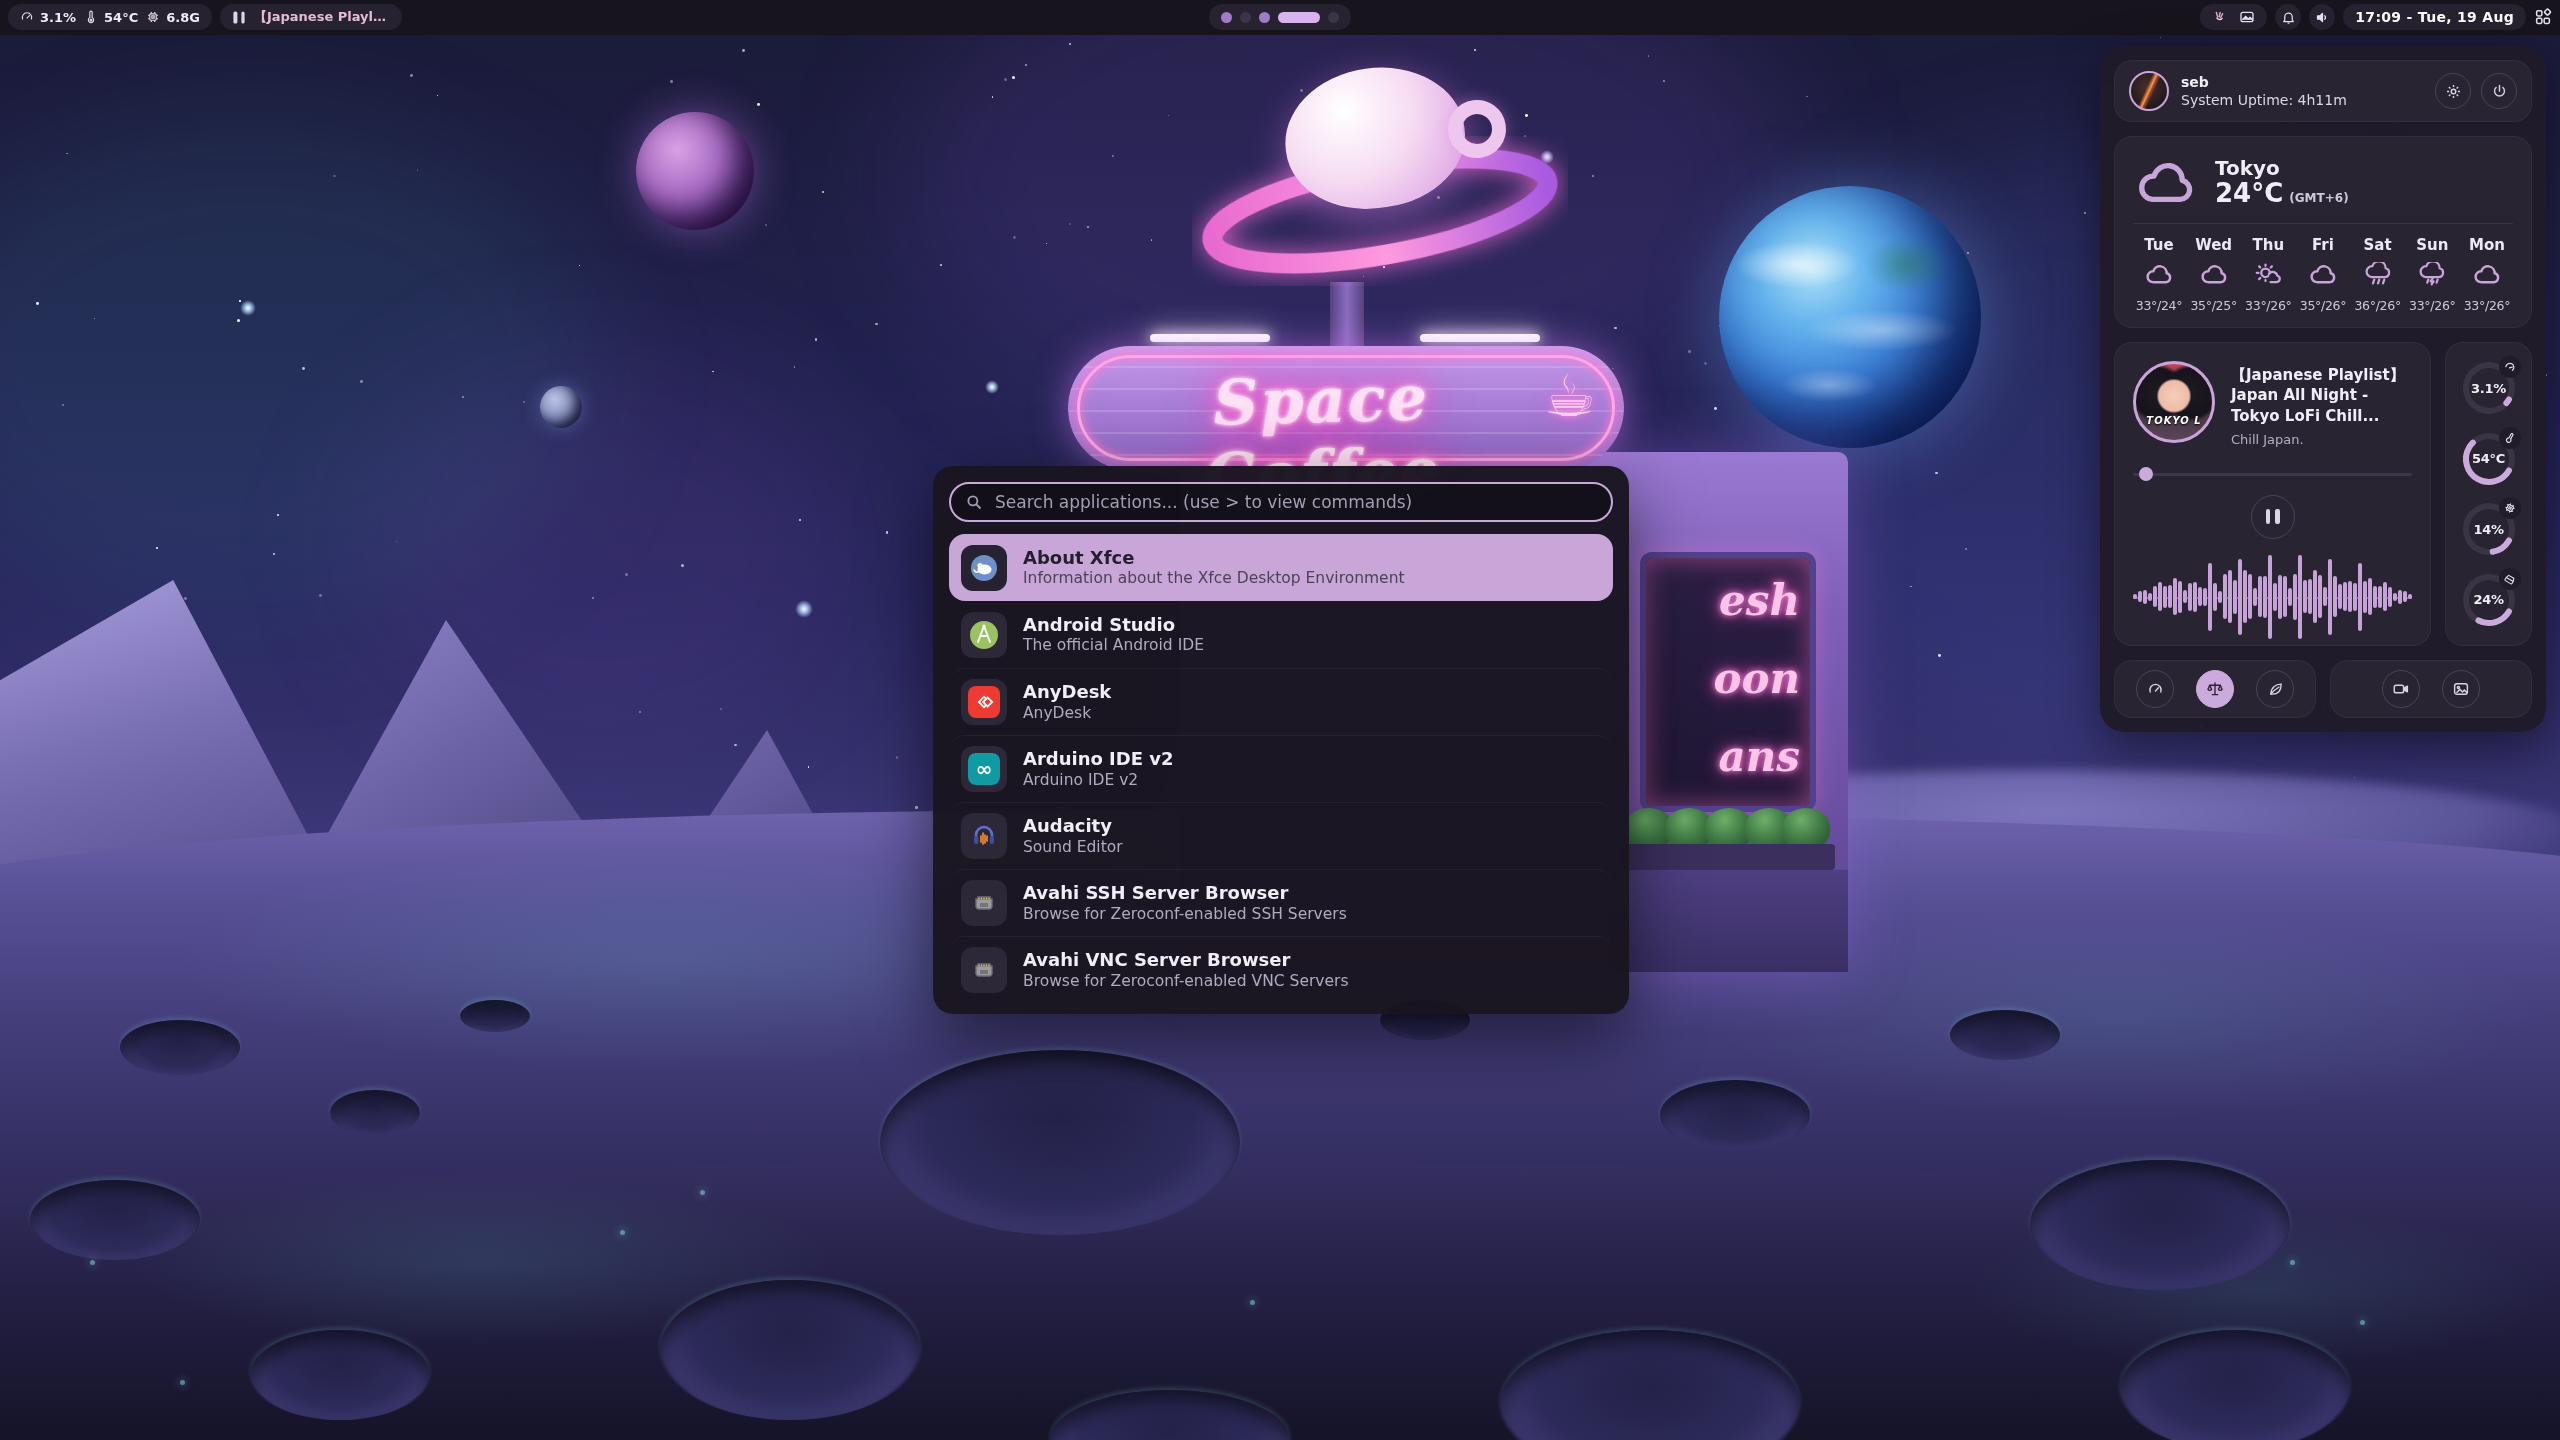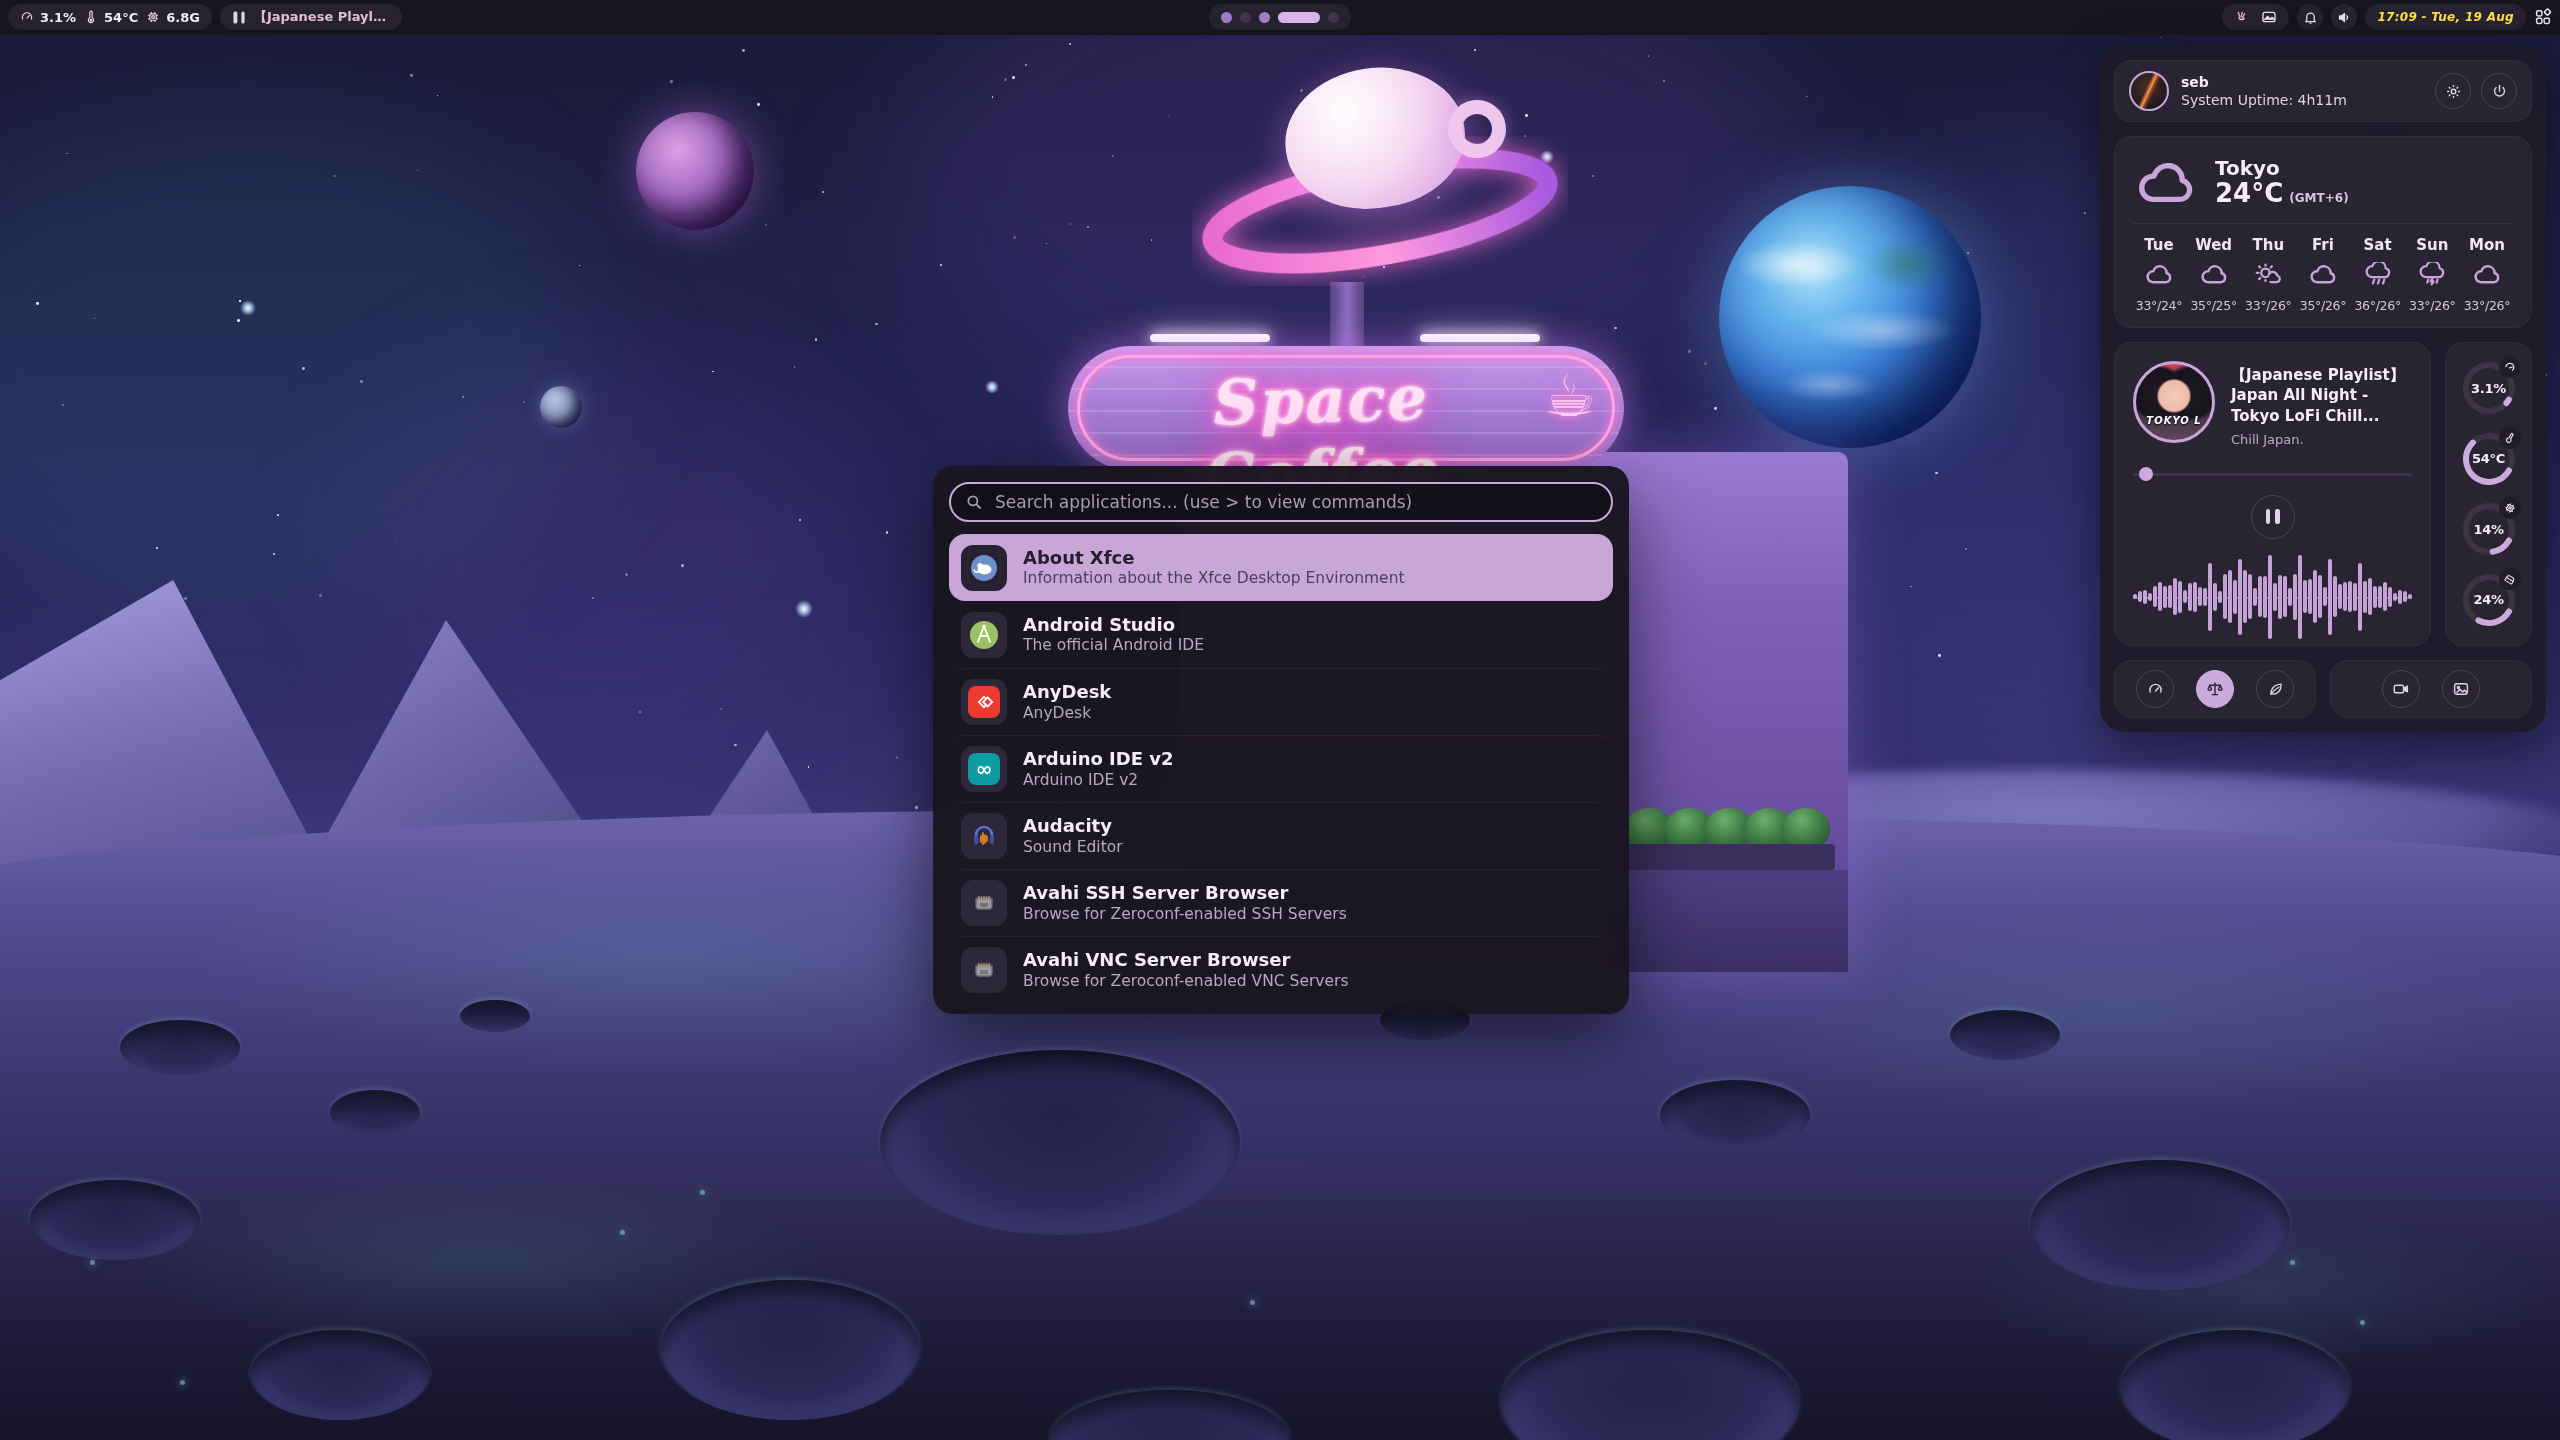--- a/index.html
+++ b/index.html
@@ -114,21 +114,21 @@
   #tb-left { position:absolute; left:8px; top:4px; display:flex; gap:8px; }
   .stat { display:flex; align-items:center; gap:6px; color:#f1ecf5; font-size:13px; font-weight:bold; }
   .stat svg, .tbicon { color:#e9dce8; }
   #np-pill { max-width:182px; }
   #np-label { font-size:13px; font-weight:bold; color:#e6bcd2; white-space:nowrap; overflow:hidden; text-overflow:ellipsis; }
   #tb-center { position:absolute; left:50%; top:4px; transform:translateX(-50%); }
   .ws-dot { width:11px; height:11px; border-radius:6px; background:#3b3547; }
   .ws-dot.occupied { background:#a07cc8; }
   .ws-dot.active { width:42px; background:#d9b3ef; }
   #tb-right { position:absolute; right:8px; top:4px; display:flex; gap:8px; align-items:center; }
-  #clock-pill { font-size:12px; font-weight:bold; color:#fde047; letter-spacing:.3px;font-style:italic; }
+  #clock-pill { font-size:14px; font-weight:bold; color:#ffffff; letter-spacing:.3px; }
 
   
   #launcher { position:absolute; left:933px; top:466px; width:696px; height:548px; border-radius:20px;
     background:rgba(25,21,31,0.97); box-shadow:0 24px 70px rgba(0,0,0,.55); z-index:60; padding:16px; }
   #searchbox { position:relative; height:40px; }
   #search-input { width:100%; height:40px; border-radius:20px; border:2px solid #c9a9da; background:rgba(14,12,19,.6);
     color:#e8e2ee; font-size:17px; padding:0 18px 0 44px; outline:none; font-family:"DejaVu Sans",sans-serif; }
   #search-input::placeholder { color:#a59db2; }
   #search-icon { position:absolute; left:16px; top:11px; color:#a59db2; }
   #app-list { margin-top:12px; }
@@ -382,20 +382,25 @@
   <div id="mountains">
     <div class="peak pk1"></div>
       <div class="peak pk2"></div>
       <div class="peak pk3"></div>
   </div>
 
   <div id="ground-far"></div>
   <div id="ground"></div>
 
   <div id="cafe">
+    <div id="cafe-window">
+      <div class="neon-frag" style="top:18px;">esh</div>
+      <div class="neon-frag" style="top:96px;">oon</div>
+      <div class="neon-frag" style="top:174px;">ans</div>
+    </div>
     <div id="cafe-plants">
       <div class="plant" style="left:0;"></div>
         <div class="plant" style="left:40px;"></div>
       <div class="plant" style="left:80px;"></div>
         <div class="plant" style="left:120px;"></div>
       <div class="plant" style="left:157px;"></div>
     </div>
     <div id="planter"></div>
     <div id="cafe-base"></div>
   </div>

